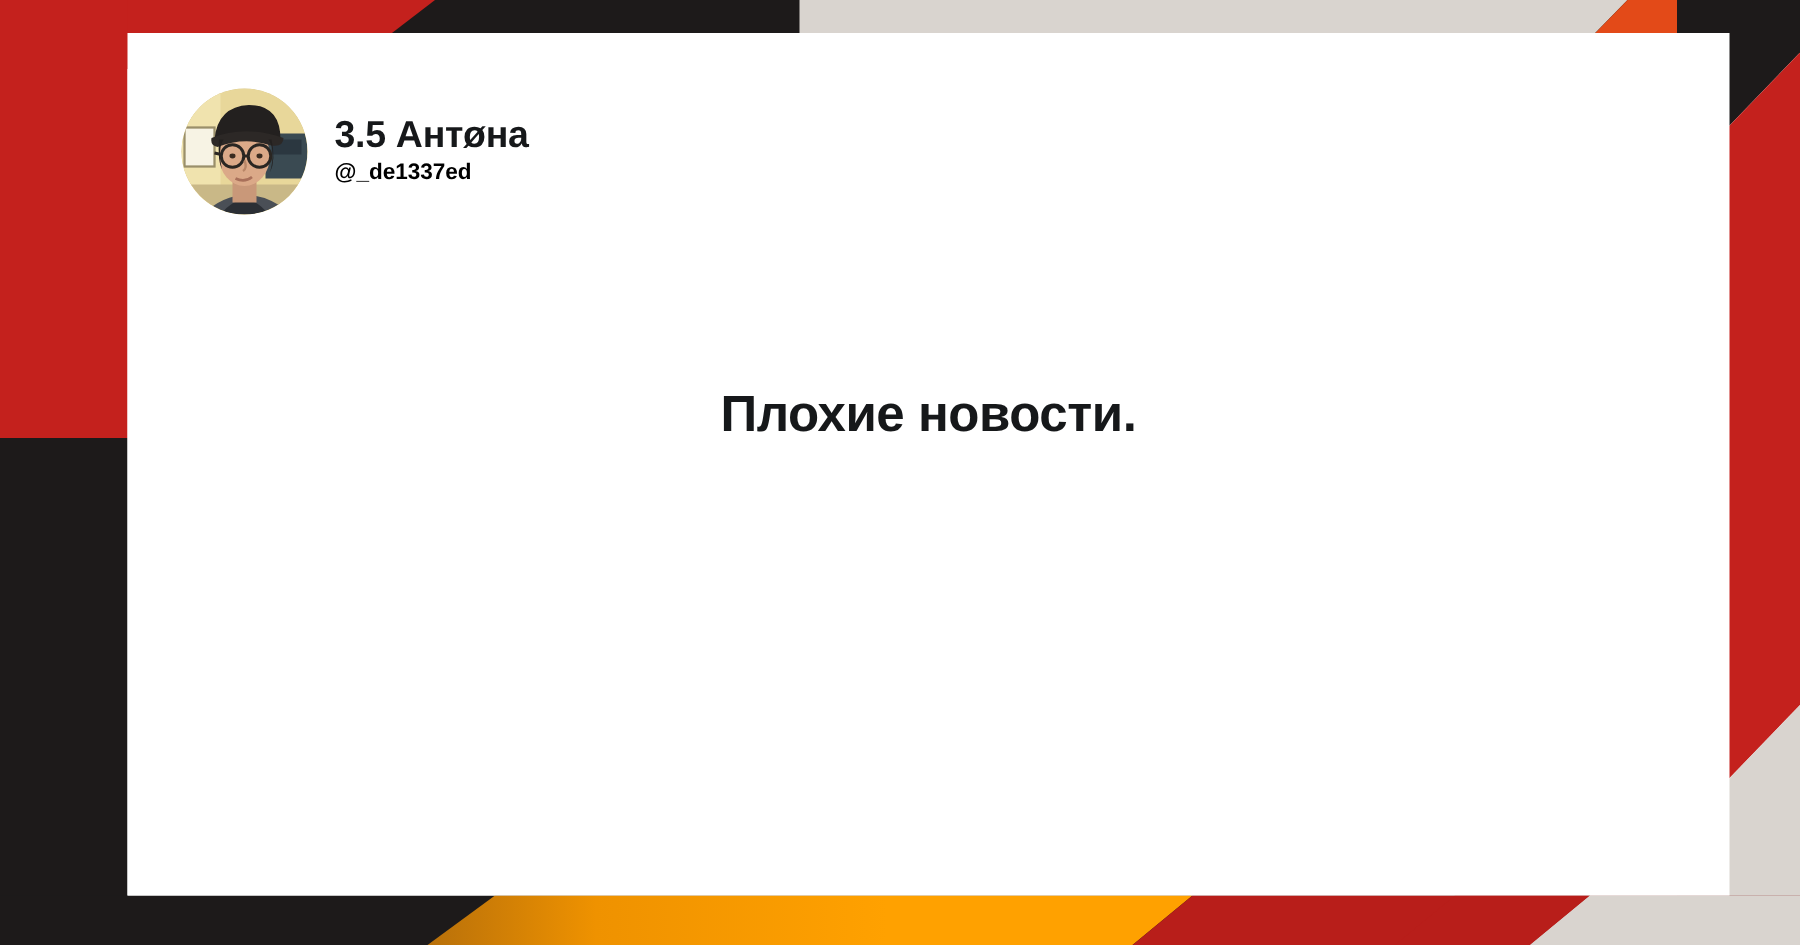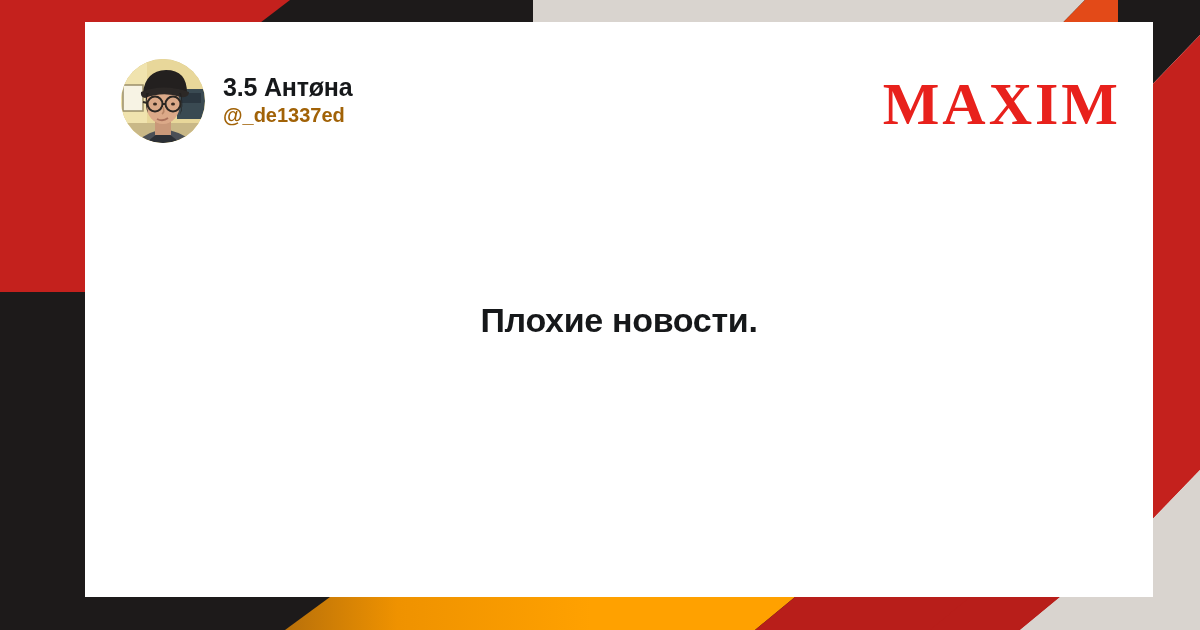--- a/index.html
+++ b/index.html
@@ -81,23 +81,23 @@
   .display-name {
     font-size: 25px;
     font-weight: bold;
     color: #16181a;
     letter-spacing: -0.2px;
     line-height: 1.1;
     white-space: nowrap;
   }
 
   .handle {
-    font-size: 20px;
-    font-weight: bold;
-    color: #a16207;
+    font-size: 15px;
+    font-weight: bold;
+    color: #000000;
     line-height: 1.1;
     white-space: nowrap;
   }
 
   .brand-logo {
     position: absolute;
     right: 32px;
     top: 52px;
     font-family: "Liberation Serif", serif;
     font-size: 60px;
@@ -109,21 +109,20 @@
 
   
   .tweet-body {
     position: absolute;
     left: 0;
     top: 230px;
     width: 100%;
     text-align: center;
     padding: 0 40px;
     box-sizing: border-box;
-    margin-top: 44px;
   }
 
   .tweet-line {
     font-size: 34px;
     font-weight: bold;
     color: #16181a;
     line-height: 1.42;
     letter-spacing: -0.3px;
     white-space: nowrap;
   }
@@ -226,21 +225,20 @@
             </g>
           </svg>
         </div>
 
         <div class="profile-text">
           <div class="display-name">3.5 Антøна</div>
           <div class="handle">@_de1337ed</div>
         </div>
       </div>
 
-      <div class="brand-logo">MAXIM</div>
     </div>
 
     <div class="tweet-body">
       <div class="tweet-line">Плохие новости.</div>
     </div>
 
   </div>
 </div>
 
 </body></html>

